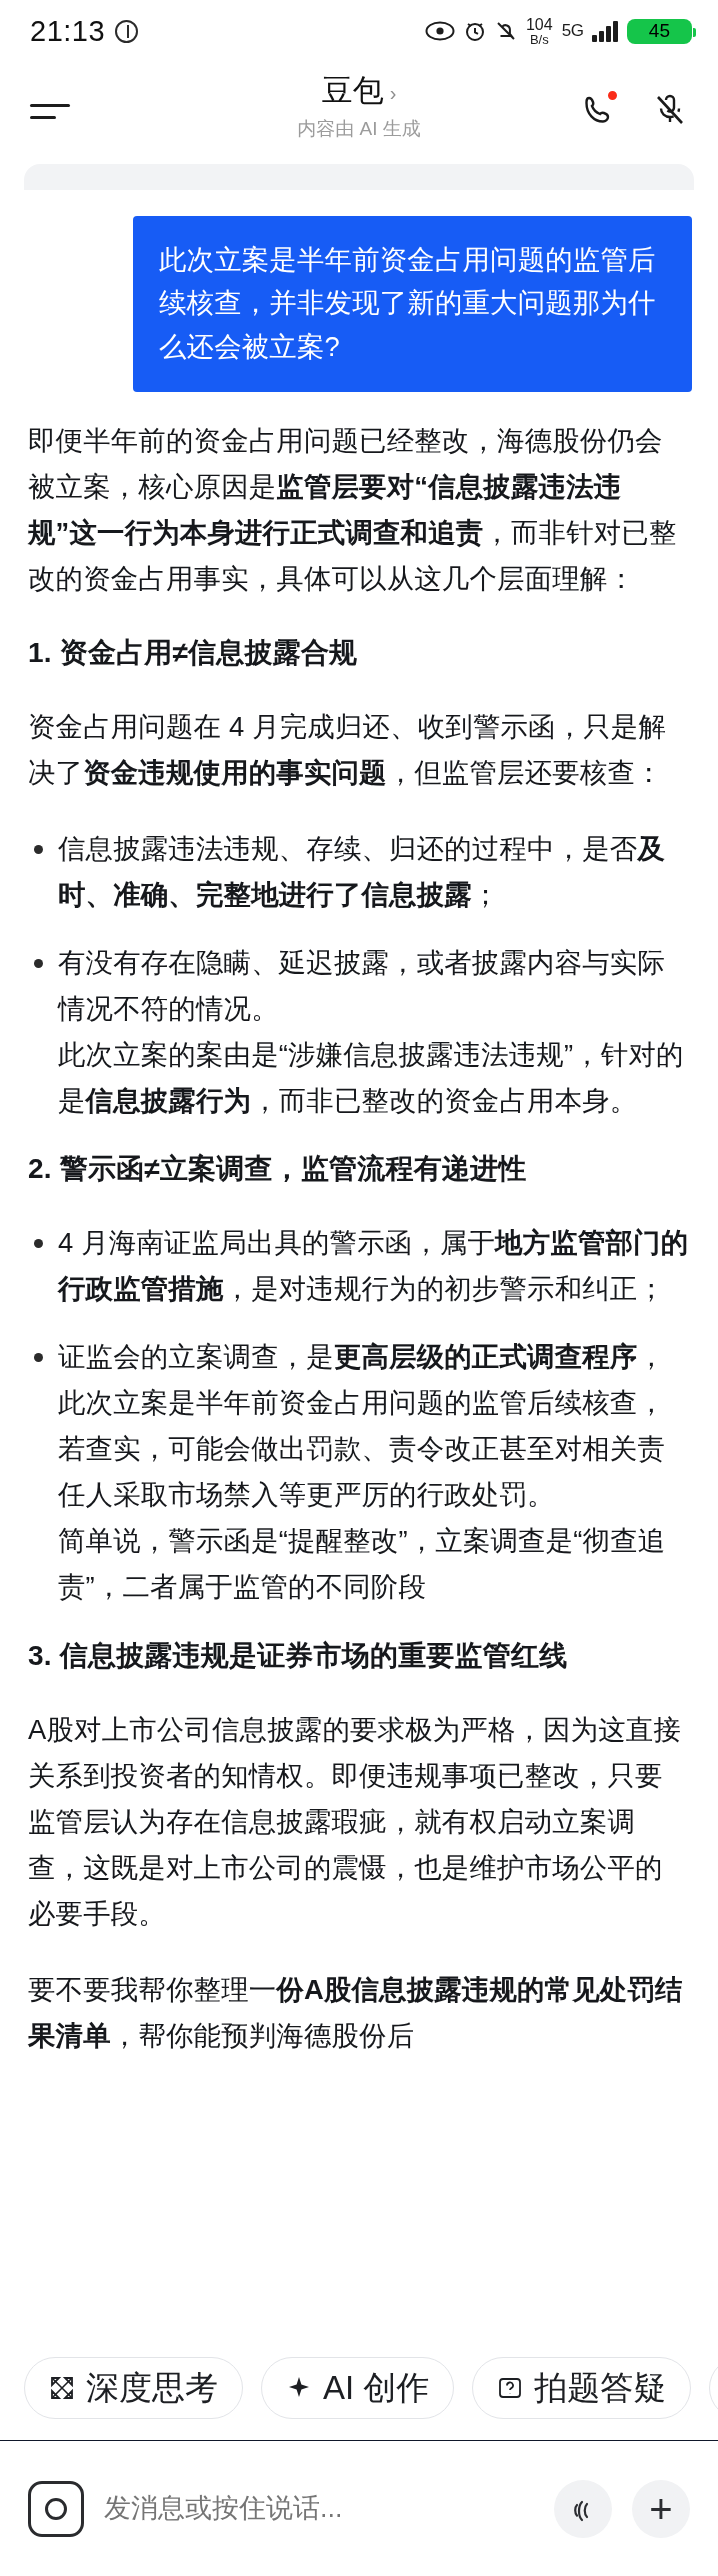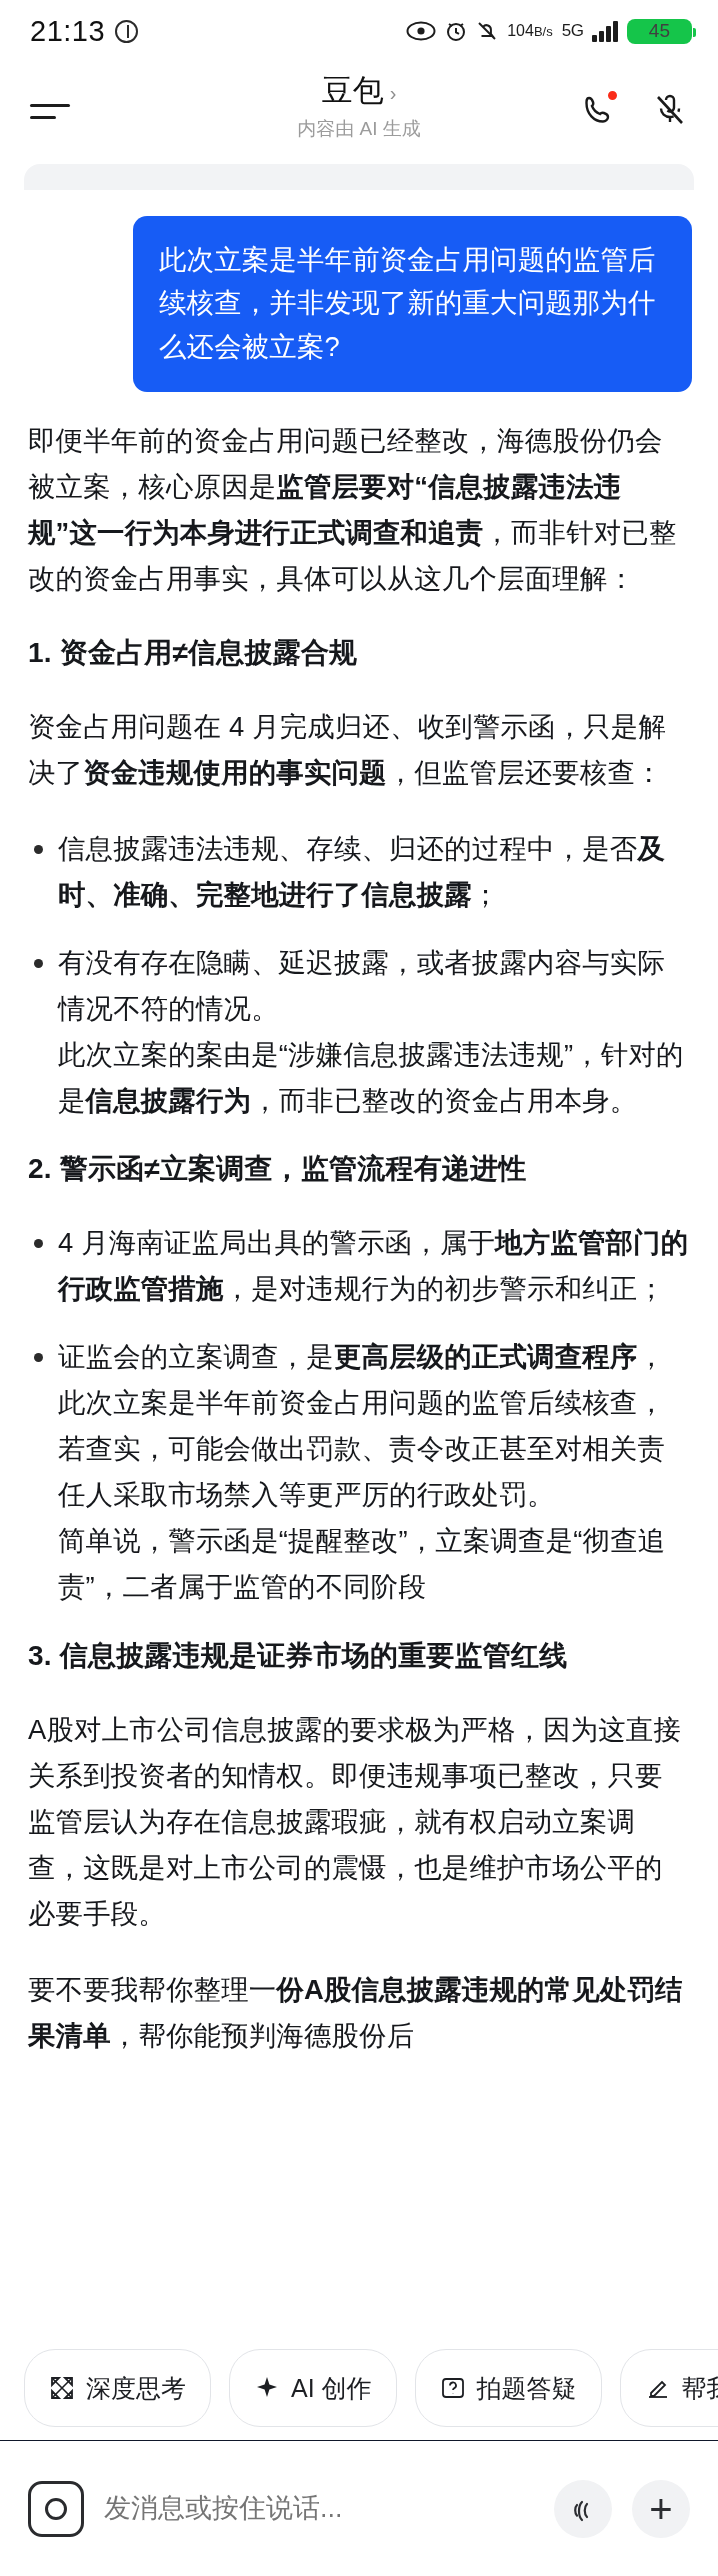--- a/index.html
+++ b/index.html
@@ -55,41 +55,41 @@
     background: #2b2b2b;
   }
   .status-right {
     display: flex;
     align-items: center;
     gap: 9px;
   }
   .st-ico { color: #1d1d1d; display: inline-flex; align-items: center; }
   .netspeed {
     display: flex;
-    flex-direction: row;
+    flex-direction: column;
     align-items: center;
     line-height: 1;
     font-size: 15px;
     color: #1d1d1d;
   }
   .netspeed .n1 { font-size: 16px; }
   .netspeed .n2 { font-size: 13px; }
   .fivege { font-size: 17px; color: #1d1d1d; letter-spacing: -0.5px; }
   .bars { display: flex; align-items: flex-end; gap: 2.5px; height: 22px; }
   .bars i { width: 4.5px; background: #1d1d1d; display: block; border-radius: 1px; }
   .bars i:nth-child(1) { height: 7px; }
   .bars i:nth-child(2) { height: 11px; }
   .bars i:nth-child(3) { height: 16px; }
   .bars i:nth-child(4) { height: 21px; }
   .battery {
     min-width: 52px;
     height: 25px;
     border-radius: 8px;
     background: #15c54a;
-    color: #404040;
+    color: #000000;
     font-size: 19px;
     display: flex;
     align-items: center;
     justify-content: center;
     padding: 0 22px;
     position: relative;
   }
   .battery::after {
     content: "";
     position: absolute;
@@ -190,21 +190,21 @@
     display: flex;
     justify-content: flex-end;
     padding: 26px 26px 0 26px;
   }
   .user-msg {
     max-width: 559px;
     background: #175cf5;
     color: #ffffff;
     font-size: 27.4px;
     line-height: 1.58;
-    border-radius: 14px;
+    border-radius: 4px;
     padding: 22px 26px 24px 26px;
     letter-spacing: 0.2px;
   }
   .bot-msg {
     padding: 26px 28px 0 28px;
     color: #16181c;
     font-size: 27.4px;
     line-height: 1.68;
     letter-spacing: 0.2px;
   }
@@ -244,28 +244,28 @@
     height: 104px;
     display: flex;
     align-items: center;
     gap: 18px;
     padding: 0 24px;
     background: #ffffff;
     overflow: hidden;
   }
   .chip {
     flex: 0 0 auto;
-    height: 78px;
+    height: 62px;
     border: 1.5px solid #e2e4e8;
     border-radius: 31px;
     display: flex;
     align-items: center;
     gap: 11px;
     padding: 0 24px;
-    font-size: 25px;
+    font-size: 33px;
     color: #1d1f23;
     background: #fff;
     white-space: nowrap;
     cursor: pointer;
   }
   .chip .gl { font-size: 24px; display: inline-flex; }
 
   
   .inputbar {
     flex: 0 0 136px;

